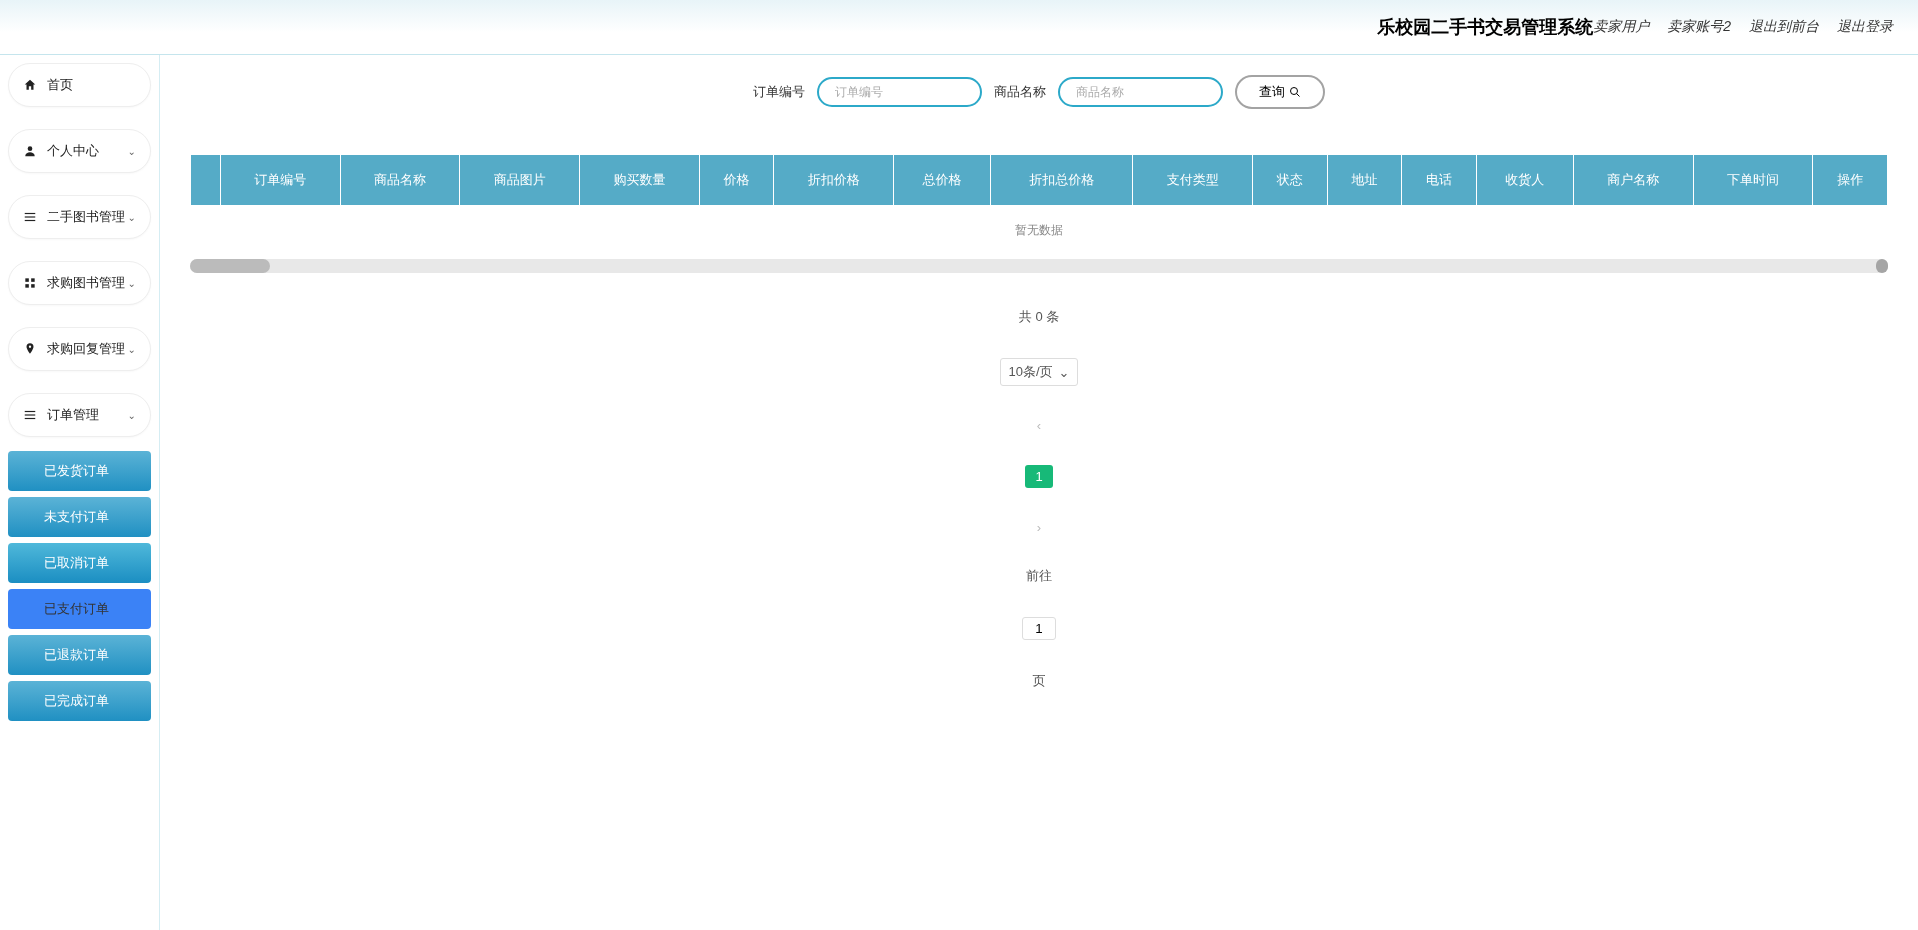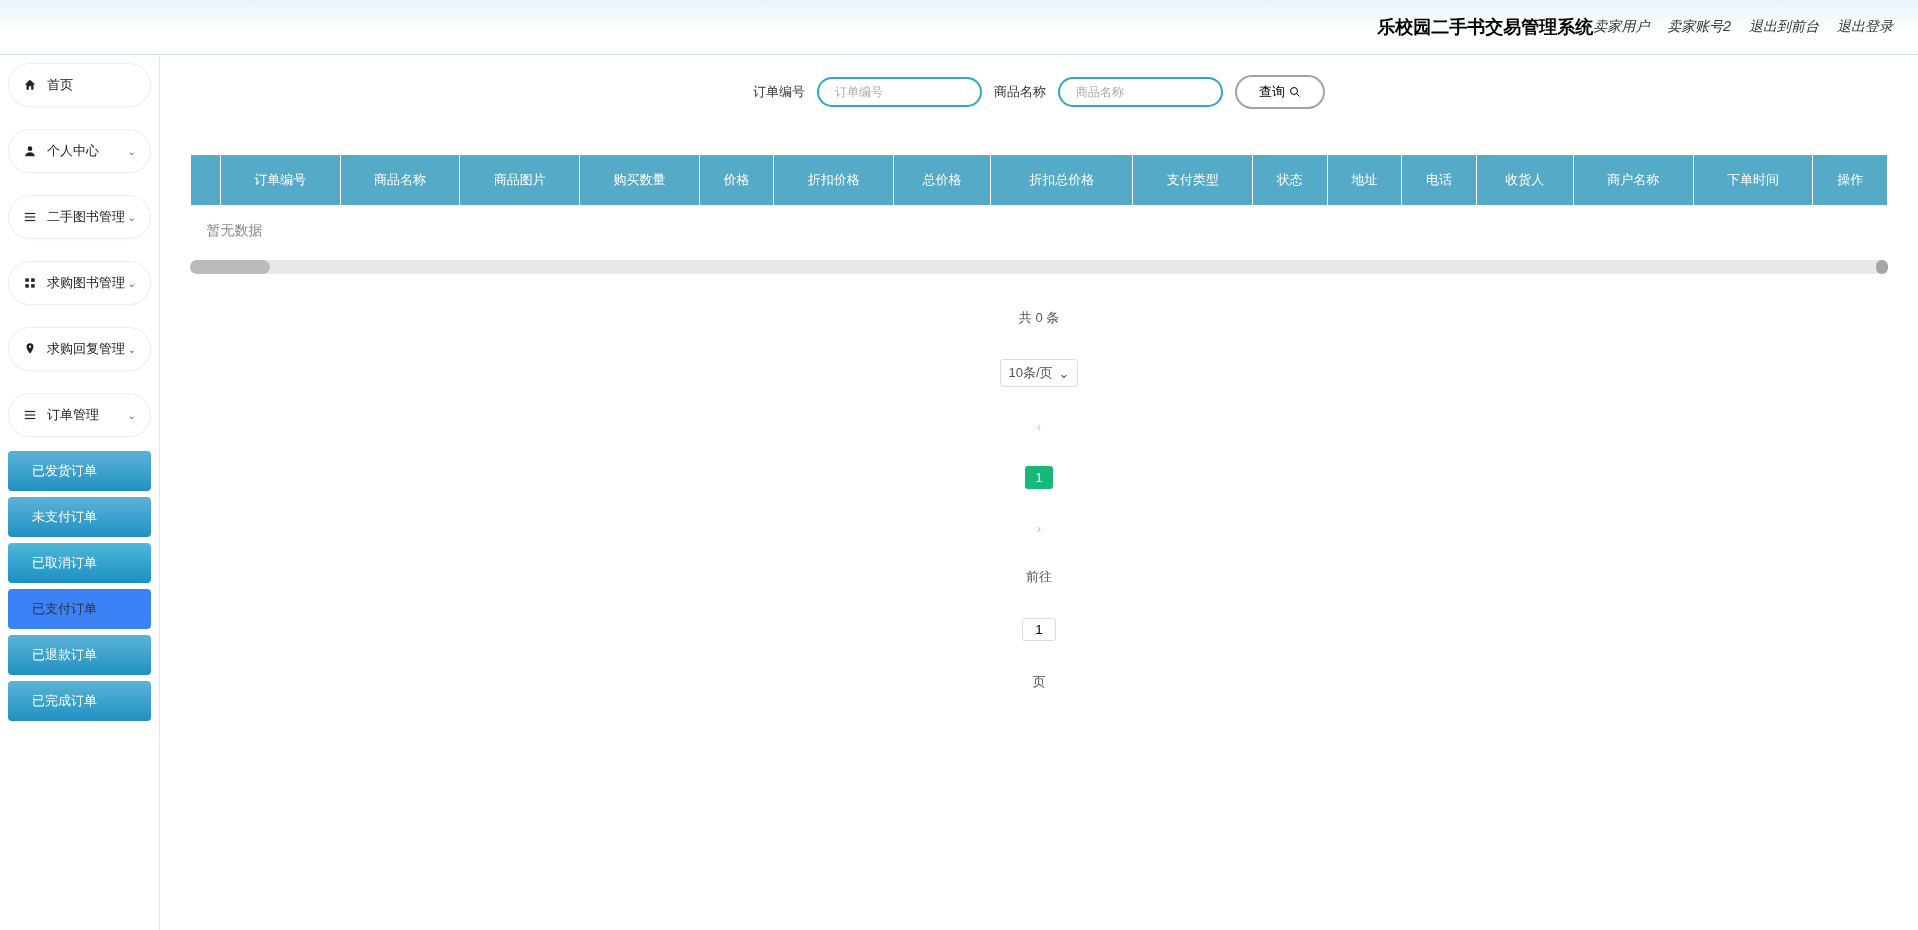--- a/index.html
+++ b/index.html
@@ -13,42 +13,42 @@
 .container { display: flex; height: calc(100vh - 55px); }
 
 .sidebar { width: 160px; padding: 8px 8px; overflow-y: auto; border-right: 1px solid #d5edf3; background: #fff; }
 .sidebar-item { background: #fff; border-radius: 22px; padding: 12px 14px; margin-bottom: 22px; display: flex; align-items: center; justify-content: space-between; cursor: pointer; box-shadow: 0 1px 2px rgba(0,0,0,0.03); border: 1px solid #eee; }
 .sidebar-item-left { display: flex; align-items: center; gap: 10px; }
 .sidebar-icon { width: 14px; height: 14px; display: inline-flex; align-items: center; justify-content: center; color: #222; }
 .sidebar-label { font-size: 13px; color: #222; }
 .sidebar-chevron { font-size: 10px; color: #666; }
 
 .submenu { margin: -8px 0 14px 0; }
-.submenu-item { padding: 11px 24px; font-size: 13px; color: #fff; cursor: pointer; border-radius: 4px; margin-bottom: 6px; background: linear-gradient(180deg, #5bb3d6 0%, #2090c2 100%); }
+.submenu-item { padding: 11px 36px; font-size: 13px; color: #fff; cursor: pointer; border-radius: 4px; margin-bottom: 6px; background: linear-gradient(180deg, #5bb3d6 0%, #2090c2 100%); }
 .submenu-item.white { background: #3b82f6; color: #333; }
 .submenu-item.active { background: linear-gradient(180deg, #4fb8da 0%, #1b8ec2 100%); }
 
 .main { flex: 1; padding: 20px 30px; overflow: auto; position: relative; background: #fff; }
 
 .breadcrumb { text-align: center; margin-bottom: 35px; font-size: 14px; }
 .breadcrumb-link { color: #333; cursor: pointer; }
 .breadcrumb-sep { margin: 0 6px; color: #333; }
 .breadcrumb-current { color: #444; }
 
 .search-bar { display: flex; align-items: center; justify-content: center; gap: 12px; margin-bottom: 45px; }
 .search-label { font-size: 13px; color: #333; }
 .search-input { border: 2px solid #2ca9c9; border-radius: 20px; padding: 6px 16px; width: 165px; outline: none; font-size: 12px; }
 .search-input::placeholder { color: #aaa; }
 .search-btn { border: 2px solid #a3a3a3; border-radius: 20px; padding: 6px 22px; background: #fff; cursor: pointer; display: flex; align-items: center; gap: 4px; font-size: 13px; }
 
 .table-wrap { width: 100%; overflow-x: auto; }
 .data-table { width: 100%; min-width: 1300px; border-collapse: collapse; }
 .data-table th { background: #55abc7; color: #fff; font-weight: normal; font-size: 13px; padding: 16px 8px; text-align: center; border: 1px solid #fff; white-space: nowrap; }
 .data-table th:first-child { width: 30px; }
-.empty-row td { padding: 16px; color: #888; font-size: 14px; background: #fff; }
+.empty-row td { text-align: center; padding: 16px; color: #888; font-size: 12px; background: #fff; }
 .hscroll { height: 14px; background: #e8e8e8; border-radius: 7px; margin-top: 4px; position: relative; }
 .hscroll-thumb { position: absolute; left: 0; top: 0; bottom: 0; width: 80px; background: #bbb; border-radius: 7px; }
 .hscroll-thumb-r { position: absolute; right: 0; top: 0; bottom: 0; width: 12px; background: #a5a5a5; border-radius: 7px; }
 
 .pagination { display: flex; align-items: center; justify-content: center; gap: 32px; margin-top: 35px; font-size: 13px; color: #555; flex-direction: column; }
 .page-select { border: 1px solid #ddd; border-radius: 3px; padding: 4px 8px; cursor: pointer; display: flex; align-items: center; gap: 6px; background: #fff; }
 .page-nav { color: #bbb; cursor: pointer; padding: 0 4px; }
 .page-num { background: #17b978; color: #fff; padding: 4px 10px; border-radius: 3px; }
 .page-jump-input { width: 34px; border: 1px solid #ddd; border-radius: 3px; padding: 3px; text-align: center; }
 

